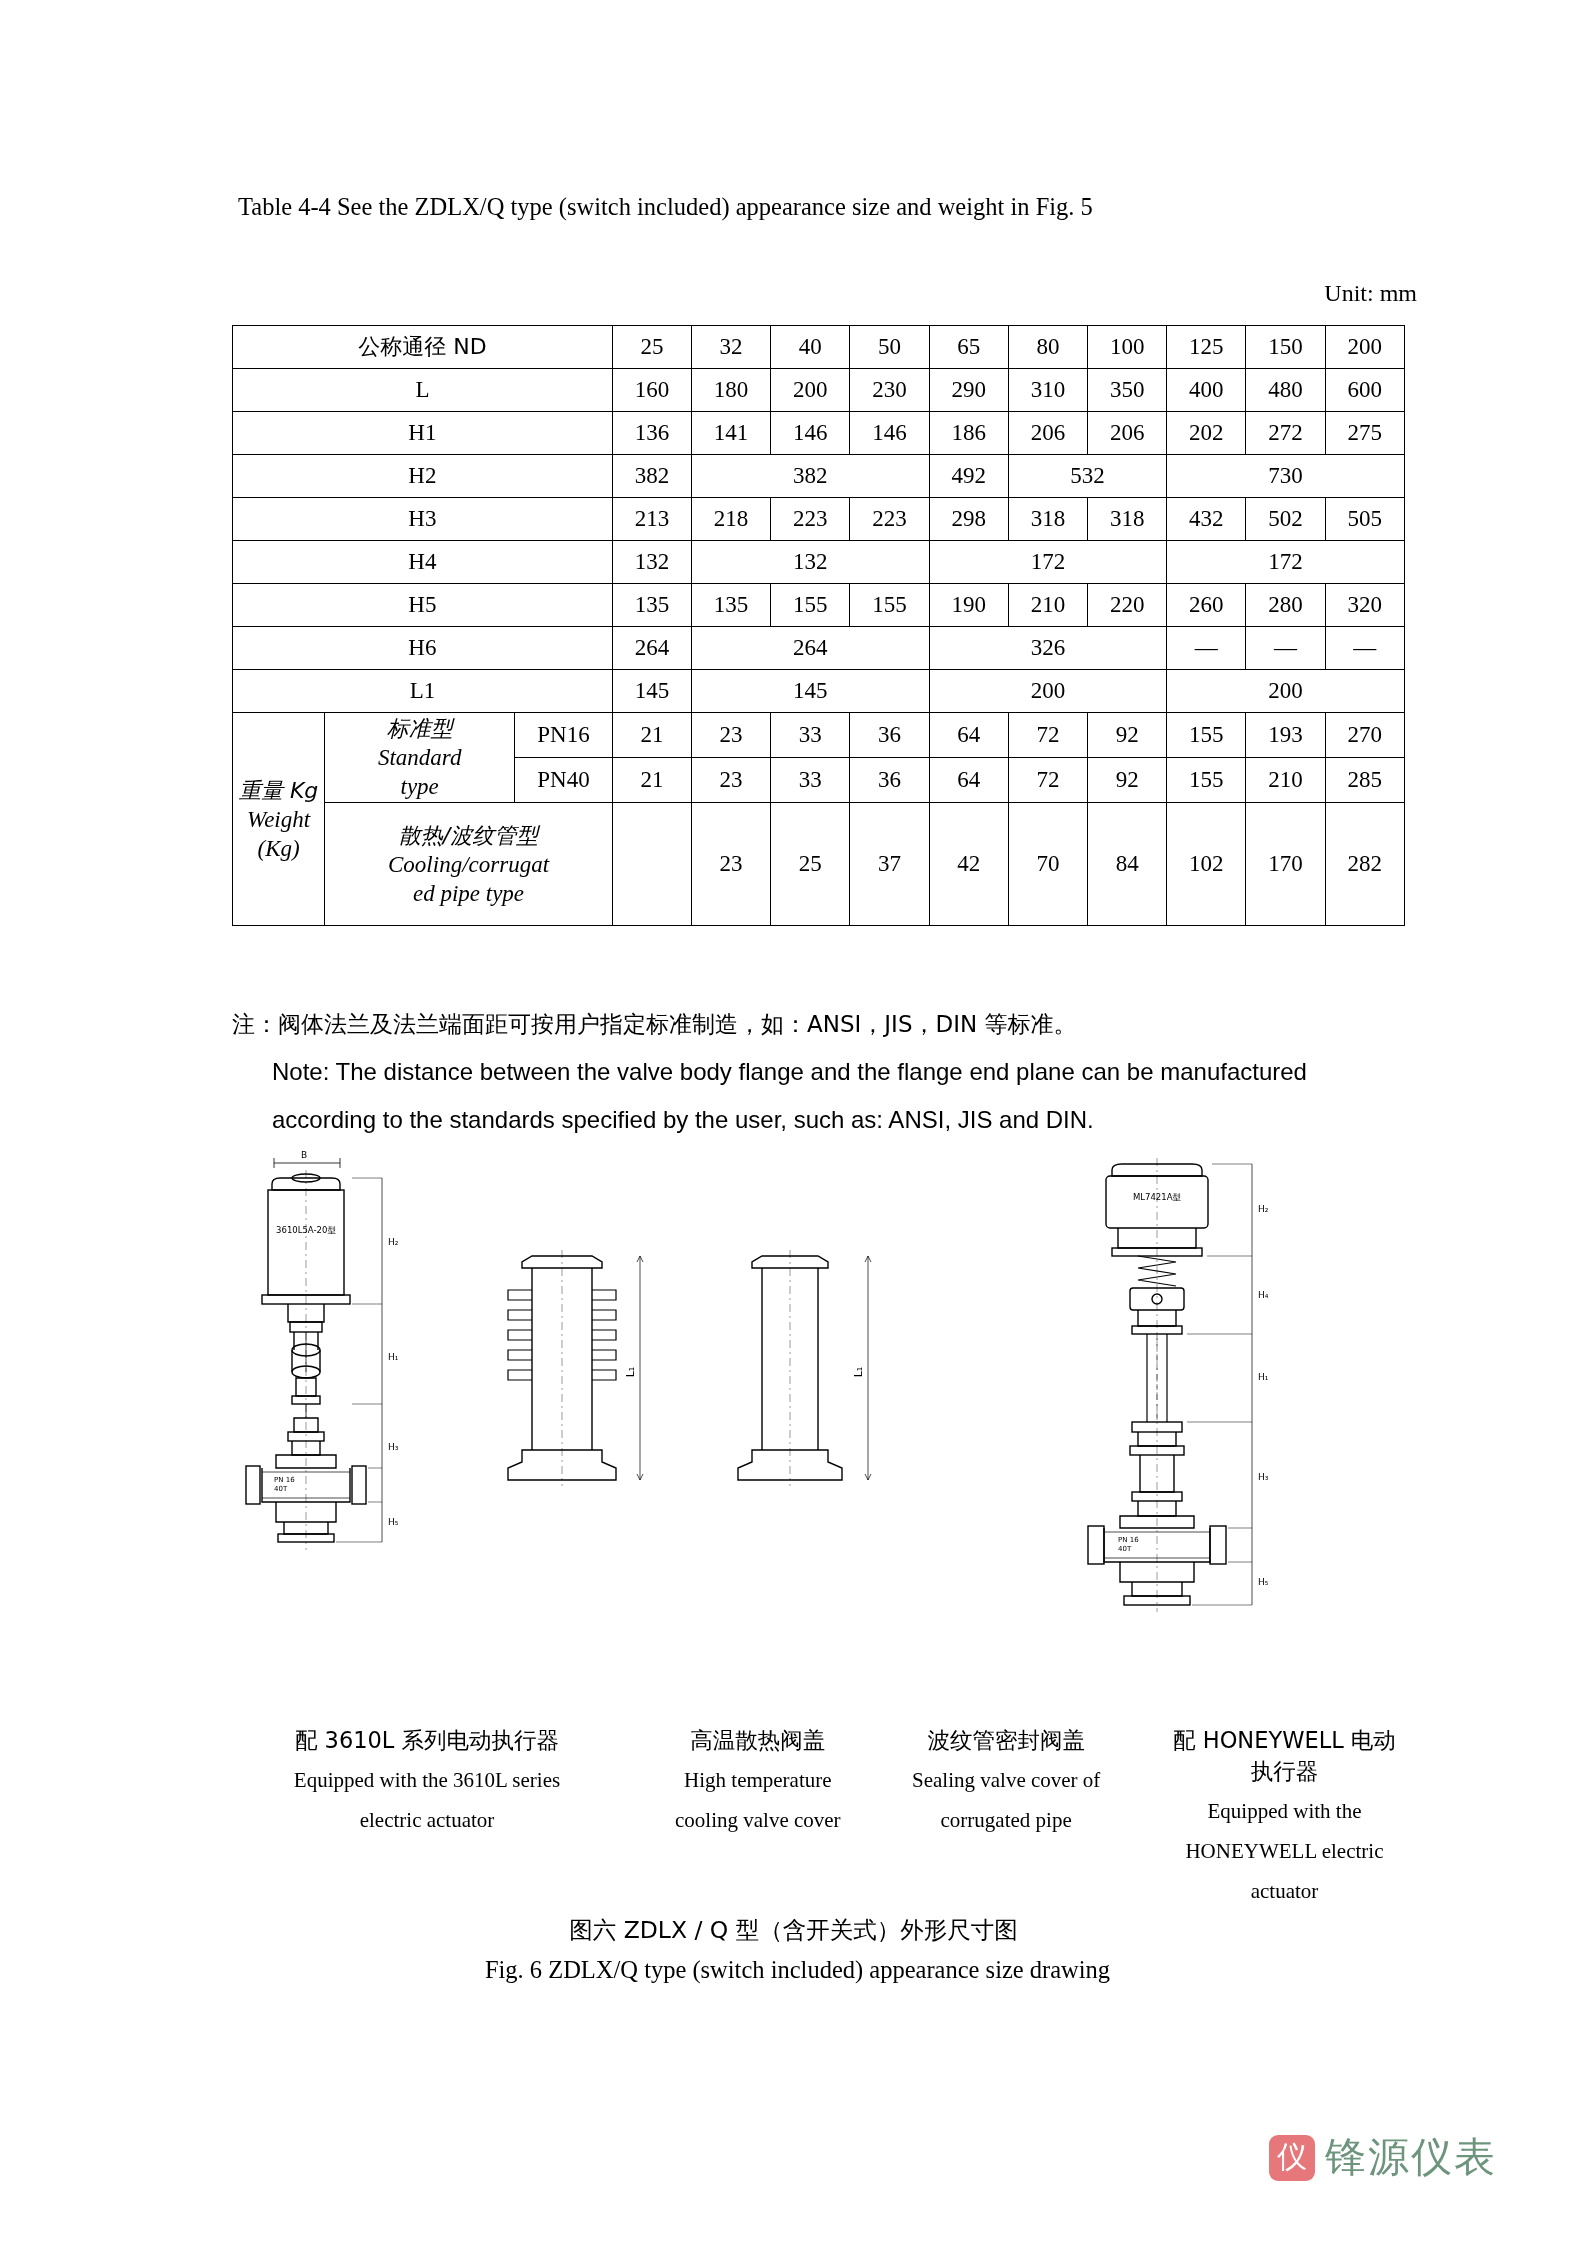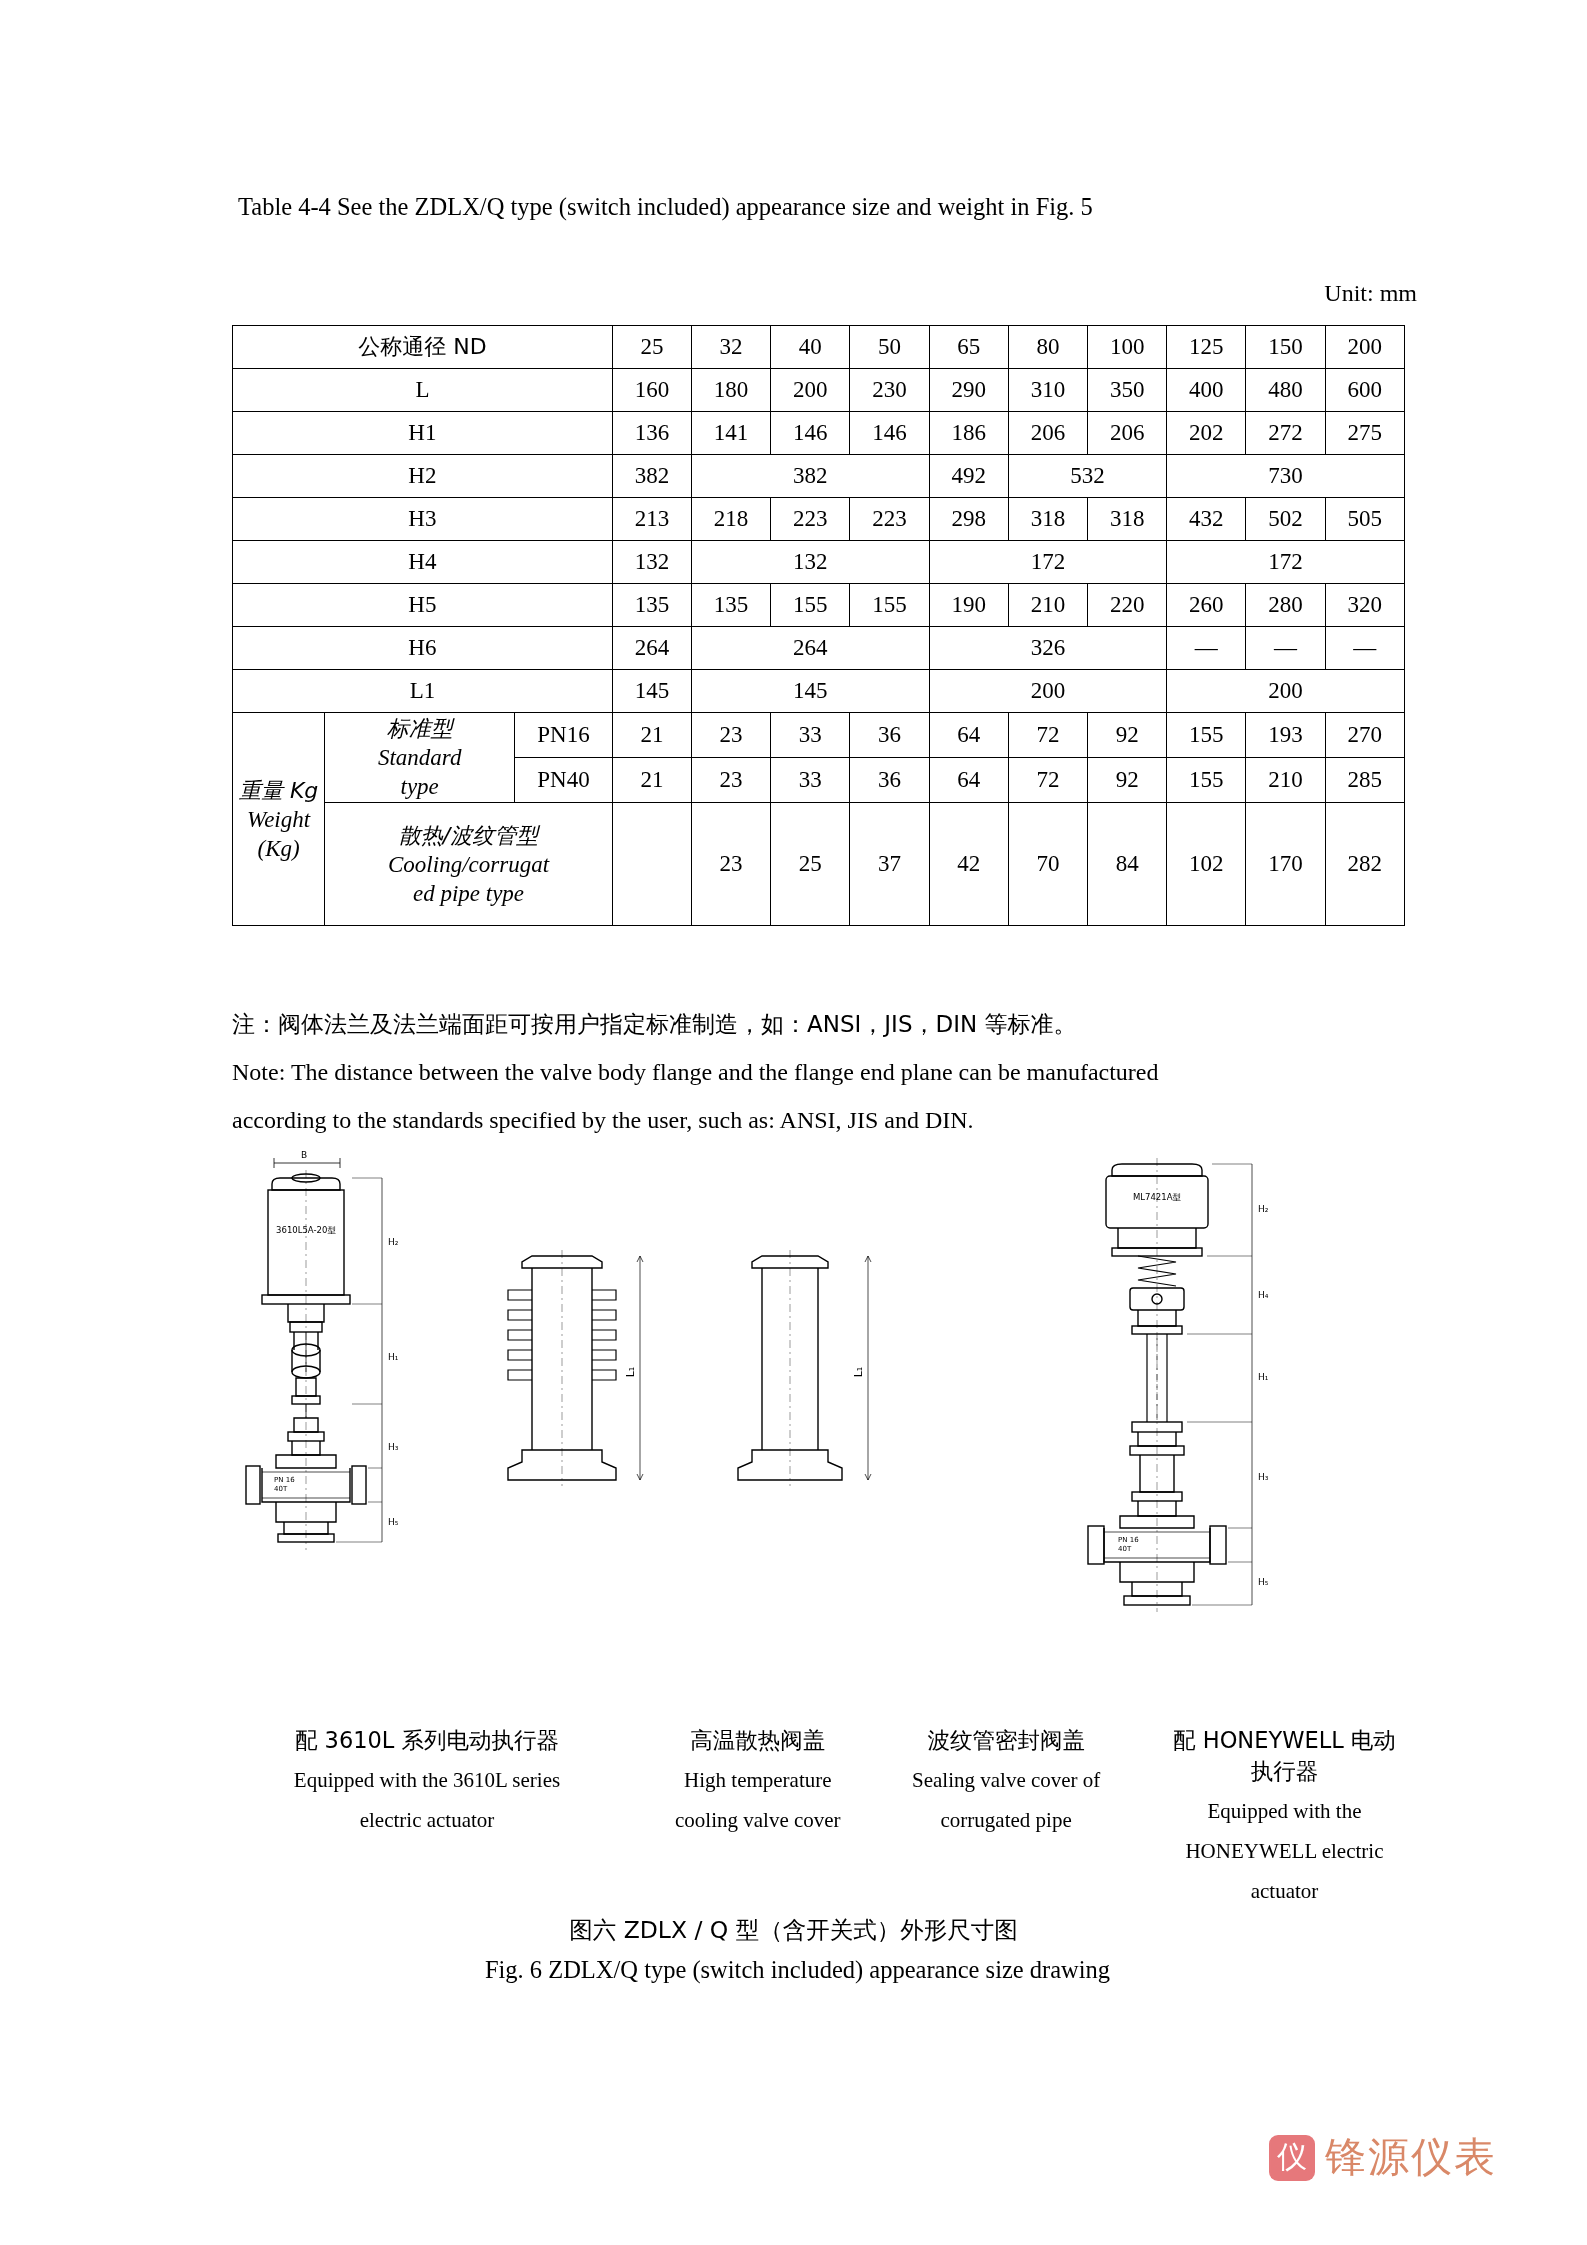--- a/index.html
+++ b/index.html
@@ -64,21 +64,21 @@
 
   .note {
     position: absolute;
     left: 232px;
     top: 1000px;
     width: 1180px;
     font-size: 24.5px;
     line-height: 48px;
   }
   .note .zh { font-family: "DejaVu Sans", sans-serif; font-size: 23px;}
-  .note .en { font-family: Liberation Serif, serif; font-size: 24px; text-align: justify; display:block;}
+  .note .en { font-family: Liberation Sans, sans-serif; font-size: 24px; text-align: justify; display:block;margin-left:40px;}
 
   .figure-area {
     position: absolute;
     left: 232px;
     top: 1150px;
     width: 1180px;
     height: 620px;
   }
 
   .captions {
@@ -127,21 +127,21 @@
     border-radius: 9px;
     color: #fff;
     font-family: "DejaVu Sans", sans-serif;
     font-size: 30px;
     display: flex; align-items: center; justify-content: center;
     margin-right: 10px;
   }
   .wm-text {
     font-family: "DejaVu Sans", sans-serif;
     font-size: 41px;
-    color: #c2410c;
+    color: #14532d;
     letter-spacing: 2px;
   }
   svg text { font-family: "DejaVu Sans", sans-serif; }
 </style>
 </head>
 <body>
 
 <div class="page">
 
   <div class="heading">

